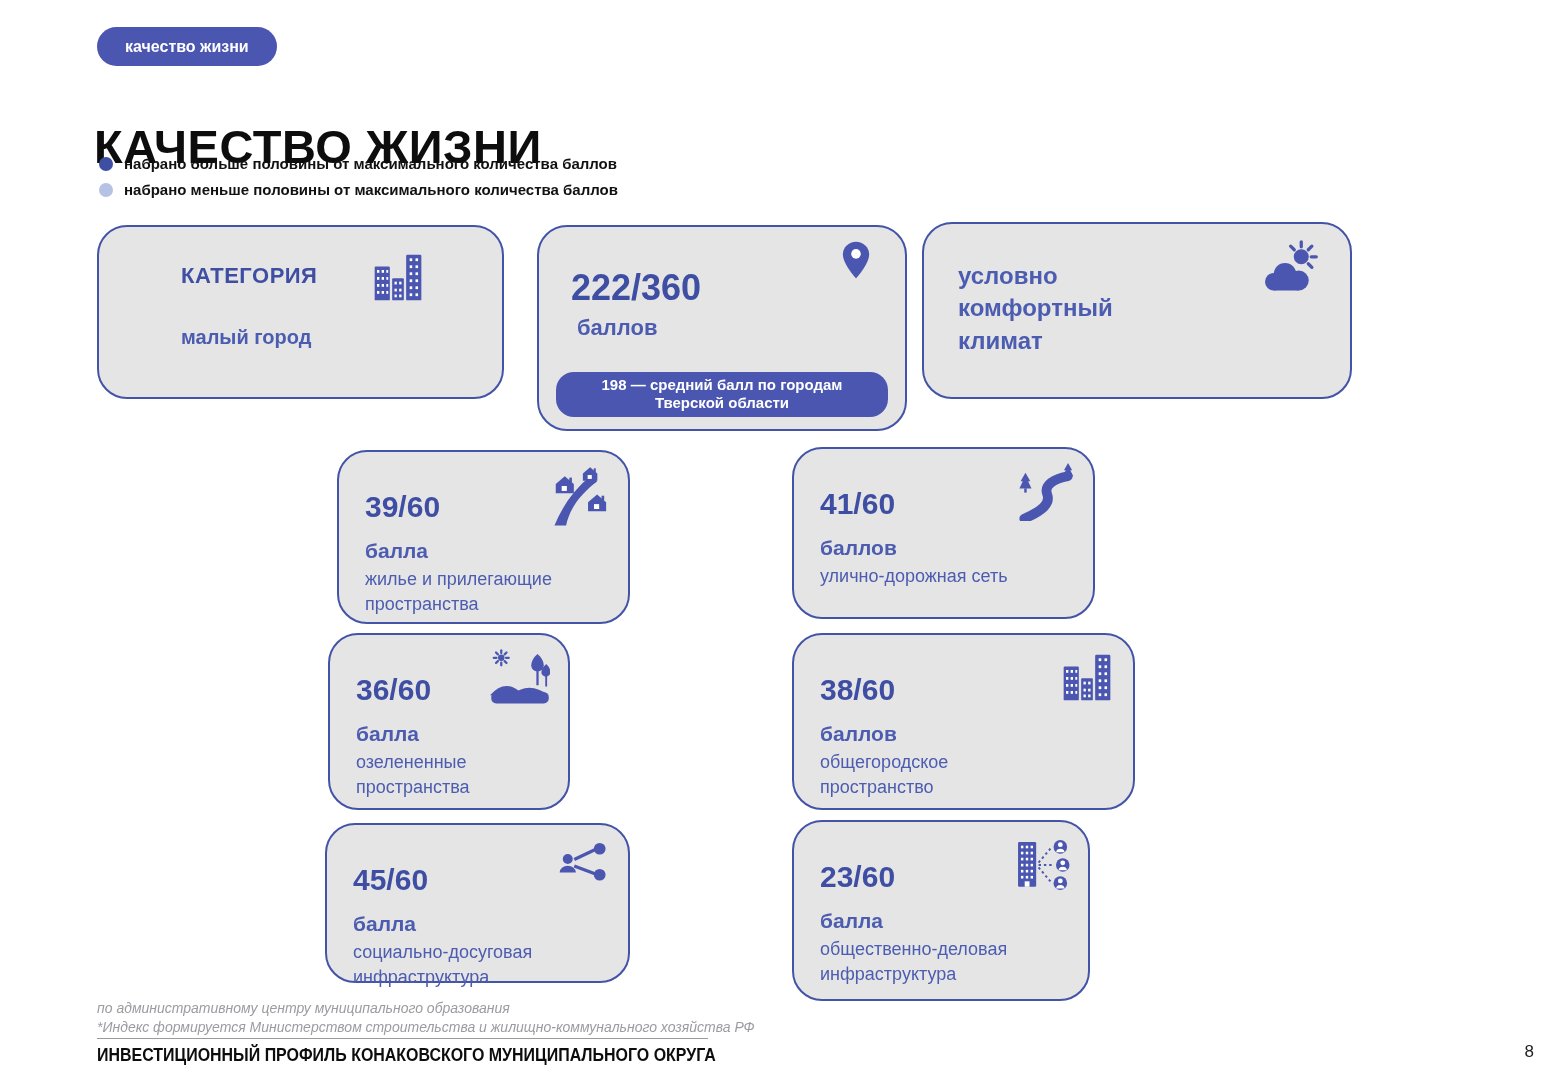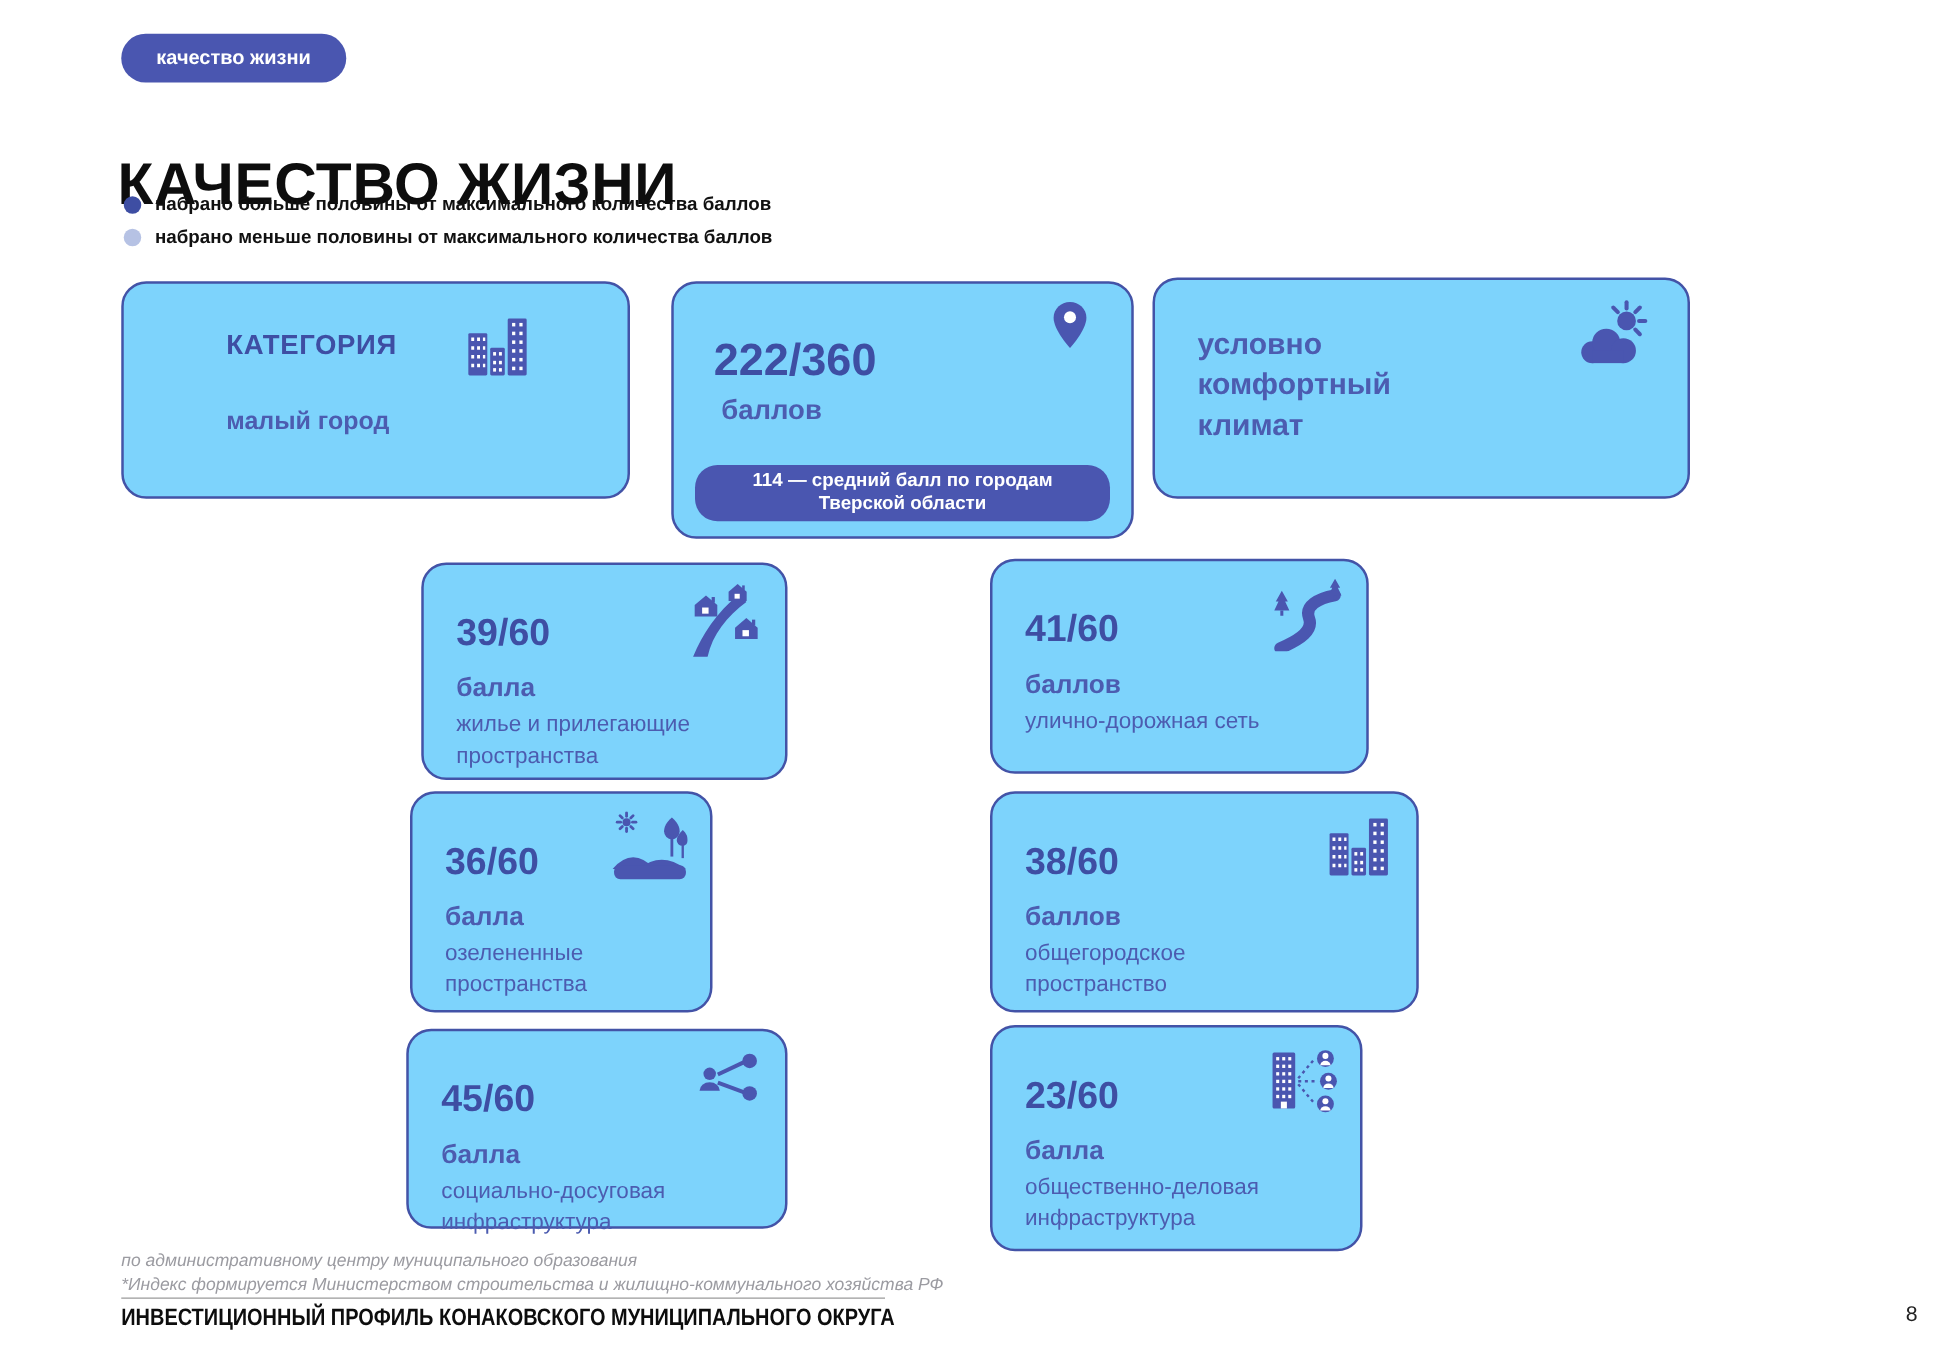--- a/index.html
+++ b/index.html
@@ -21,22 +21,22 @@
   .page-title{position:absolute;left:94px;top:88px;font-size:47px;font-weight:bold;
     color:#0d0d0d;letter-spacing:.5px;}
 
   .legend{position:absolute;left:99px;top:155px;display:flex;flex-direction:column;gap:9px;}
   .legend-row{display:flex;align-items:center;gap:11px;}
   .legend-dot{width:14px;height:14px;border-radius:50%;flex:0 0 auto;}
   .legend-dot.more{background:var(--num);}
   .legend-dot.less{background:var(--light);}
   .legend-label{font-size:15px;font-weight:bold;color:#111;}
 
-  .card{position:absolute;border:2px solid var(--primary);border-radius:20px;
-    background:#7dd3fc;box-sizing:border-box;}
+  .card{position:absolute;border:2px solid var(--primary);border-radius:30px;
+    background:#e5e5e5;box-sizing:border-box;}
   .card .icon{position:absolute;color:var(--badge);}
 
   
   #card-category{left:97px;top:225px;width:407px;height:174px;padding:36px 30px 0 82px;}
   .cat-heading{font-size:22px;font-weight:bold;color:var(--num);letter-spacing:.5px;}
   .cat-value{font-size:20px;font-weight:bold;color:var(--label);margin-top:37px;}
   #card-category .icon{top:22px;right:76px;}
 
   #card-score{left:537px;top:225px;width:370px;height:206px;padding:40px 0 0 32px;}
   .score-big{font-size:36px;font-weight:bold;color:var(--num);}
@@ -145,21 +145,21 @@
     <div class="row" style="display:flex;align-items:flex-start;">
       <span class="score-big">222/360</span>
     </div>
     <div class="score-big-unit">баллов</div>
     <span class="icon">
       <svg width="42" height="42" viewBox="0 0 48 48">
         <path fill="currentColor" d="M24 3c-8.3 0-15 6.4-15 14.3C9 28.6 24 45 24 45s15-16.4 15-27.7C39 9.4 32.3 3 24 3z"></path>
         <circle cx="24" cy="17" r="5.5" fill="#fff"></circle>
       </svg>
     </span>
-    <div class="score-note">114 — средний балл по городам Тверской области</div>
+    <div class="score-note">198 — средний балл по городам Тверской области</div>
   </div>
 
   <div class="card" id="card-climate">
     <div class="climate-text">условно комфортный климат</div>
     <span class="icon">
       <svg width="60" height="60" viewBox="0 0 48 48">
         <g stroke="currentColor" stroke-width="2.6" stroke-linecap="round">
           <line x1="33" y1="3" x2="33" y2="7"></line>
           <line x1="41.5" y1="6.5" x2="38.6" y2="9.4"></line>
           <line x1="45" y1="15" x2="41" y2="15"></line>

